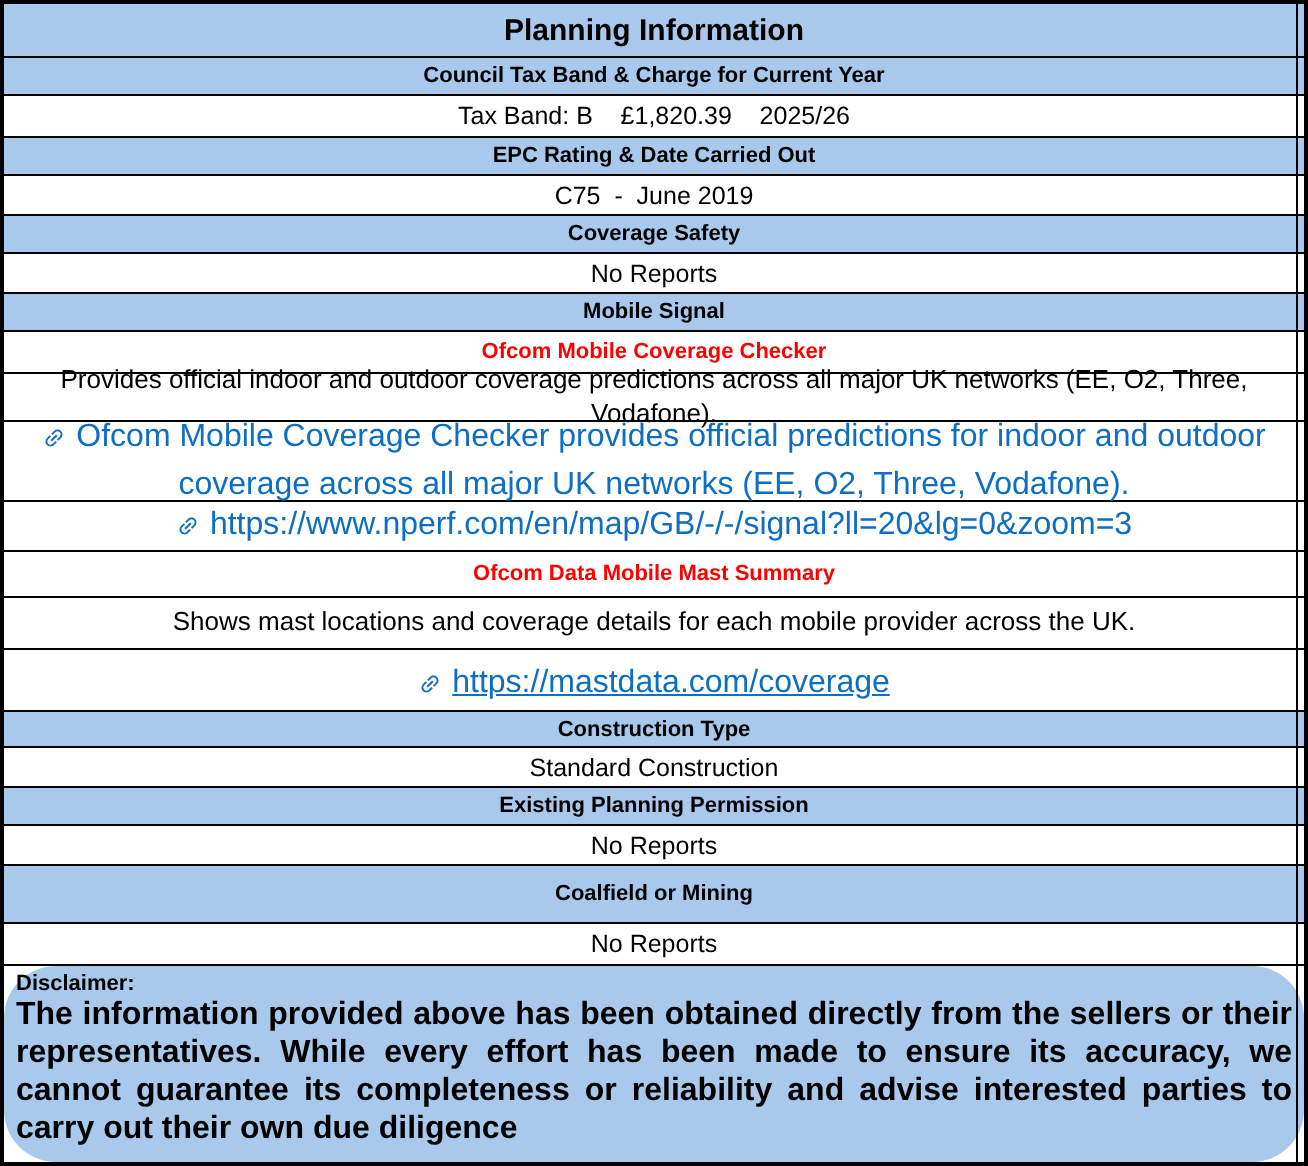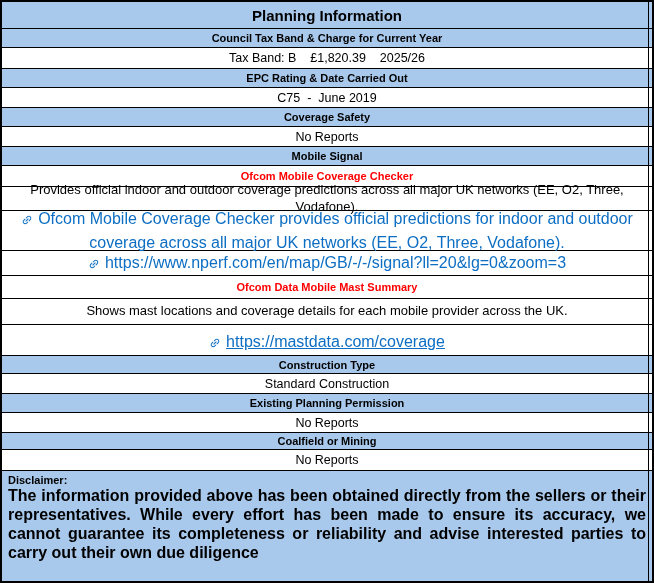--- a/index.html
+++ b/index.html
@@ -22,21 +22,21 @@
   .val{font-size:12.5px;white-space:pre-wrap;}
   .red{font-size:11px;font-weight:bold;color:#FF0000;}
   .desc{font-size:13px;line-height:1.3;}
   .link{font-size:16px;color:#0D6EC3;line-height:1.5;}
   .link .link-icon{display:inline-block;vertical-align:-2px;margin-right:5px;}
   .underline{text-decoration:underline;}
   .top-align{align-items:center;padding-top:4px;}
   .disclaimer{
     flex:1 1 auto;border-bottom:none;
     flex-direction:column;align-items:stretch;justify-content:flex-start;
-    text-align:left;padding:3px 6px 0 6px;
+    text-align:left;padding:3px 6px 0 6px;border-radius:26px;
   }
   .disclaimer .d-label{font-size:11px;font-weight:bold;line-height:1.18;}
   .disclaimer .d-text{font-size:16px;font-weight:bold;line-height:1.18;text-align:justify;}
   .right-line{position:absolute;top:0;bottom:0;right:3px;width:1px;background:#000;}
 </style>
 </head>
 <body>
 
 <div class="page">
 
@@ -112,21 +112,21 @@
     <span class="val">Standard Construction</span>
   </div>
 
   <div class="row blue" style="height:19px">
     <span class="hdr">Existing Planning Permission</span>
   </div>
   <div class="row" style="height:20px">
     <span class="val">No Reports</span>
   </div>
 
-  <div class="row blue" style="height:17px">
+  <div class="row blue" style="height:29px">
     <span class="hdr">Coalfield or Mining</span>
   </div>
   <div class="row" style="height:21px">
     <span class="val">No Reports</span>
   </div>
 
   <div class="row blue disclaimer">
     <div class="d-label">Disclaimer:</div>
     <div class="d-text">The information provided above has been obtained directly from the sellers or their representatives. While every effort has been made to ensure its accuracy, we cannot guarantee its completeness or reliability and advise interested parties to carry out their own due diligence</div>
   </div>

